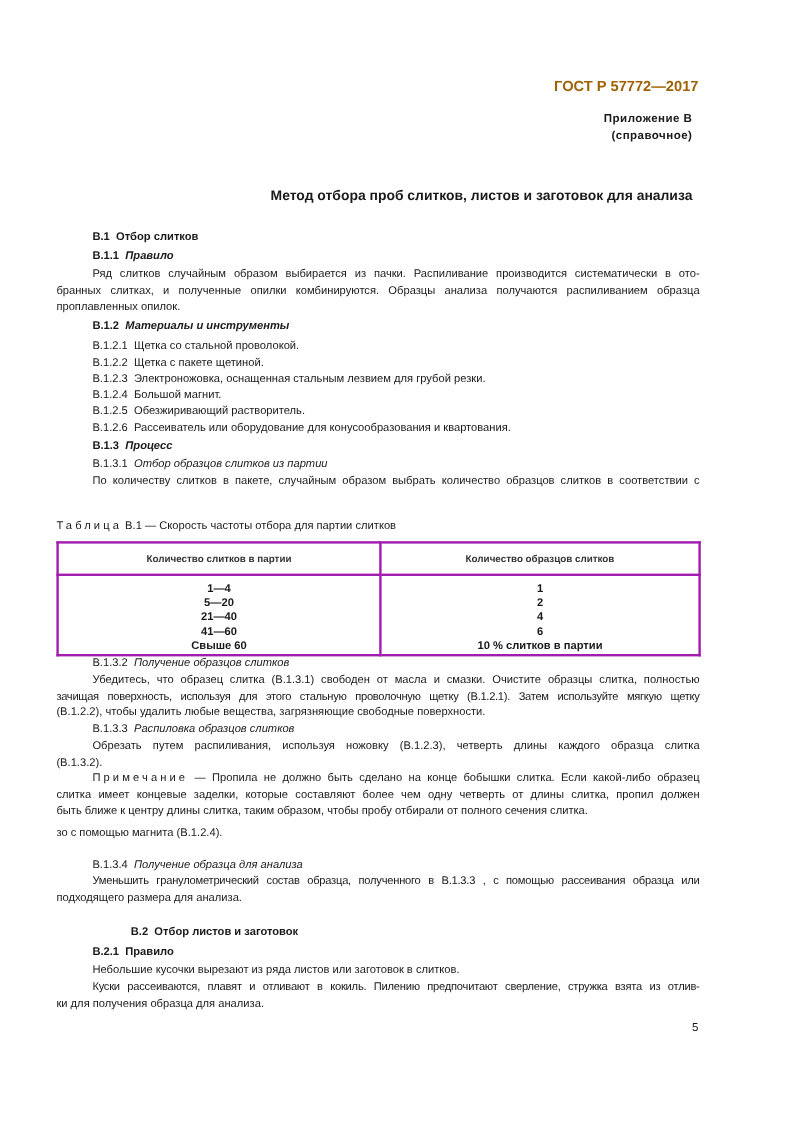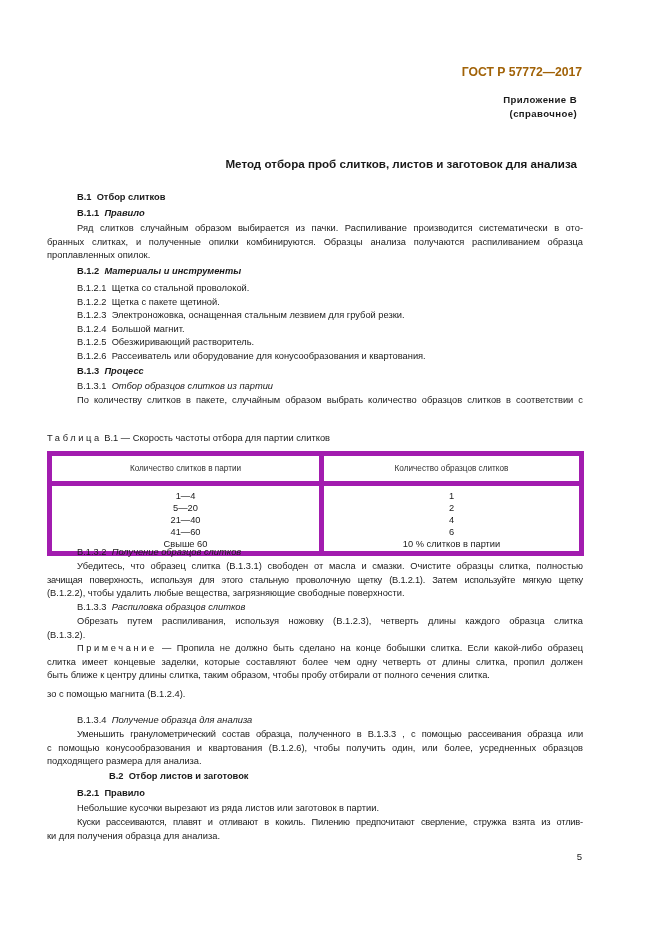--- a/index.html
+++ b/index.html
@@ -10,21 +10,21 @@
   .b { font-weight:bold; }
   .i { font-style:italic; }
   .doc-id { right:79px; top:65px; font-size:12.2px; font-weight:bold; color:#a16207; }
   .center { left:0; width:577px; text-align:right; }
   .annex-title { top:94px; font-size:9.6px; font-weight:bold; letter-spacing:0.4px; }
   .annex-sub { top:108px; font-size:9.6px; font-weight:bold; letter-spacing:0.4px; }
   .main-title { top:157px; font-size:11.6px; font-weight:bold; }
   .para { position:absolute; left:47px; width:536px; font-size:9.3px; line-height:13.6px; text-align:justify; }
   .spaced { letter-spacing:2.6px; }
   table.tbl { position:absolute; left:47px; top:451px; width:537px; border-collapse:collapse; font-size:8.6px; }
-  table.tbl th, table.tbl td { border:5px solid #a21caf; text-align:center; font-weight:normal; padding:0; }
+  table.tbl th, table.tbl td { border:2px solid #a21caf; text-align:center; font-weight:bold; padding:0; }
   table.tbl th { height:25px; font-size:8.2px; color:#333; }
   table.tbl thead tr { border-bottom:2px solid #111; }
   table.tbl td { vertical-align:top; padding-top:5px; line-height:11.9px; height:57px; font-size:9.3px; }
   table.tbl td div { line-height:11.9px; }
   .pageno { right:79px; top:851px; font-size:9.6px; }
 </style>
 </head>
 <body>
 
 <div class="abs doc-id">ГОСТ Р 57772—2017</div>
@@ -131,31 +131,30 @@
 <div class="para" style="top:688px;">
   <div>зо с помощью магнита (В.1.2.4).</div>
 </div>
 
 <div class="abs t" style="left:77px;top:714px;">
   <span>В.1.3.4</span>&nbsp;
   <span class="i">Получение образца для анализа</span>
 </div>
 <div class="para" style="top:728px;">
   <div style="text-indent:30px;text-align-last:justify;letter-spacing:-0.2px;">Уменьшить гранулометрический состав образца, полученного в В.1.3.3 , с помощью рассеивания образца или</div>
-  <div style="text-align-last:justify;">с помощью конусообразования и квартования (В.1.2.6), чтобы получить один, или более, усредненных образцов</div>
   <div>подходящего размера для анализа.</div>
 </div>
 
 <div class="abs t b" style="left:77px;top:770px;padding-left:32px;">
   <span>В.2</span>&nbsp;
   <span>Отбор листов и заготовок</span>
 </div>
 <div class="abs t b" style="left:77px;top:787px;">
   <span>В.2.1</span>&nbsp;
   <span>Правило</span>
 </div>
-<div class="abs t" style="left:77px;top:802px;">Небольшие кусочки вырезают из ряда листов или заготовок в партии.</div>
+<div class="abs t" style="left:77px;top:802px;">Небольшие кусочки вырезают из ряда листов или заготовок в слитков.</div>
 <div class="para" style="top:816px;">
   <div style="text-indent:30px;text-align-last:justify;letter-spacing:-0.2px;">Куски рассеиваются, плавят и отливают в кокиль. Пилению предпочитают сверление, стружка взята из отлив-</div>
   <div>ки для получения образца для анализа.</div>
 </div>
 
 <div class="abs pageno">5</div>
 
 </body></html>

